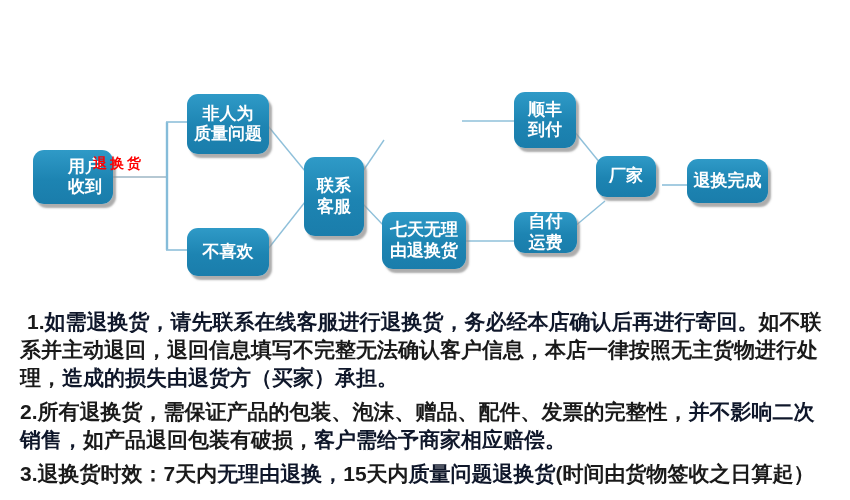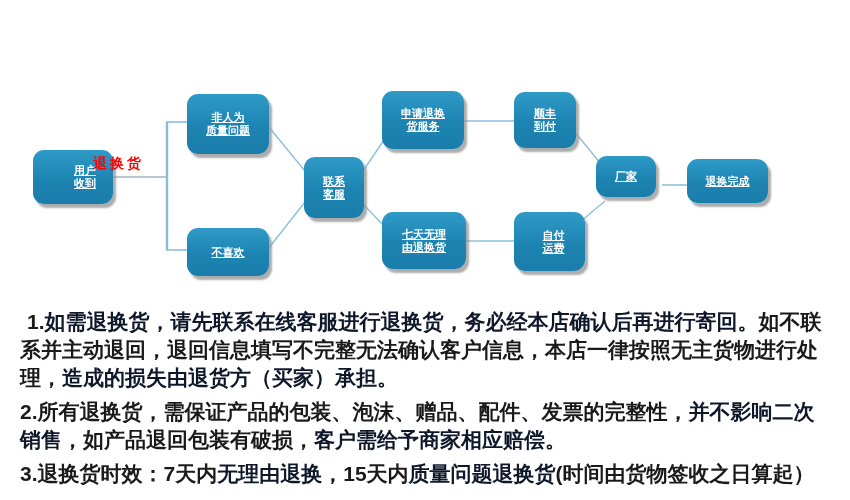--- a/index.html
+++ b/index.html
@@ -8,25 +8,24 @@
     font-family:"Liberation Sans","DejaVu Sans",sans-serif;overflow:hidden;
   }
   .page-title{
     position:absolute;left:28px;top:22px;margin:0;
     font-size:38px;font-weight:bold;color:#1f4e79;letter-spacing:2px;
   }
   .flow-svg{position:absolute;left:0;top:0;width:850px;height:500px;}
   .node{
     position:absolute;
     background:linear-gradient(180deg,#2f9ac7 0%,#1d84b2 55%,#1a7dab 100%);
-    color:#ffffff;font-weight:bold;font-size:11px;line-height:1.18;
+    color:#ffffff;font-weight:bold;font-size:17px;line-height:1.18;
     border-radius:11px;display:flex;align-items:center;justify-content:center;
     text-align:center;white-space:pre-line;
     box-shadow:3px 4px 2px rgba(145,145,145,0.75);
-    text-decoration:underline;
   }
   .edge-label{
     position:absolute;left:93px;top:155px;width:70px;
     color:#fe0000;font-size:14px;letter-spacing:3px;font-weight:700;
   }
   .notes{
     position:absolute;left:20px;top:308px;width:810px;
     font-size:21px;line-height:28px;font-weight:bold;color:#1a1a1a;
   }
   .notes p{margin:0 0 6px 0;}
@@ -62,33 +61,31 @@
   <div class="node" style="left:33px;top:150px;width:56px;height:54px;padding-left:24px;">用户
 收到</div>
 
   <span class="edge-label">退换货</span>
 
   <div class="node" style="left:187px;top:94px;width:82px;height:60px;">非人为
 质量问题</div>
 
   <div class="node" style="left:187px;top:228px;width:82px;height:48px;">不喜欢</div>
 
-  <div class="node" style="left:304px;top:157px;width:60px;height:61px;">联系
+  <div class="node" style="left:304px;top:157px;width:60px;height:79px;">联系
 客服</div>
 
-  <div class="node" style="left:382px;top:91px;width:82px;height:58px;">申请退换
-货服务</div>
 
   <div class="node" style="left:514px;top:92px;width:62px;height:56px;">顺丰
 到付</div>
 
   <div class="node" style="left:382px;top:212px;width:84px;height:57px;">七天无理
 由退换货</div>
 
-  <div class="node" style="left:514px;top:212px;width:63px;height:59px;padding-left:8px;">自付
+  <div class="node" style="left:514px;top:212px;width:63px;height:41px;">自付
 运费</div>
 
   <div class="node" style="left:596px;top:156px;width:60px;height:41px;">厂家</div>
 
   <div class="node" style="left:687px;top:159px;width:81px;height:44px;">退换完成</div>
 
   <div class="notes">
     <p class="p1">
       <span class="k">1.</span><span class="r">如需退换货，请先联系在线客服进行退换货，务必经本店确认后再进行寄回。</span><span class="k">如不联系并主动退回，退回信息填写不完整无法确认客户信息，本店一律按照无主货物进行处理，</span><span class="r">造成的损失由退货方（买家）承担。</span>
     </p>

